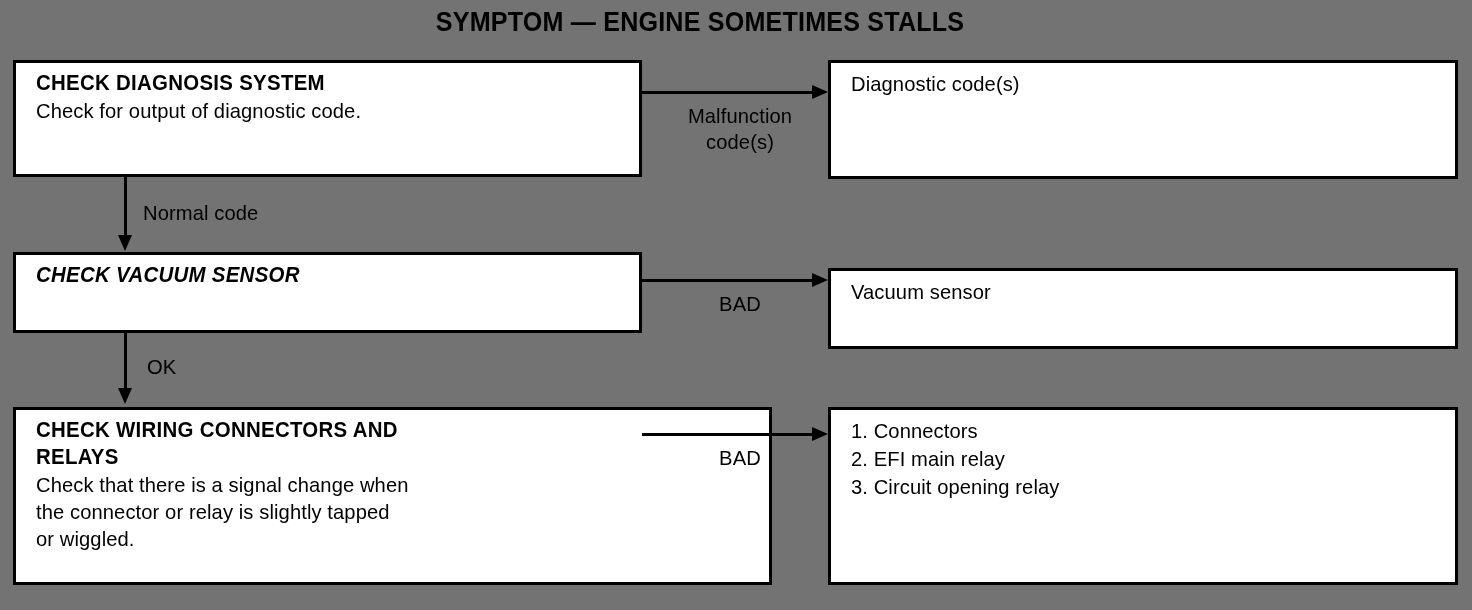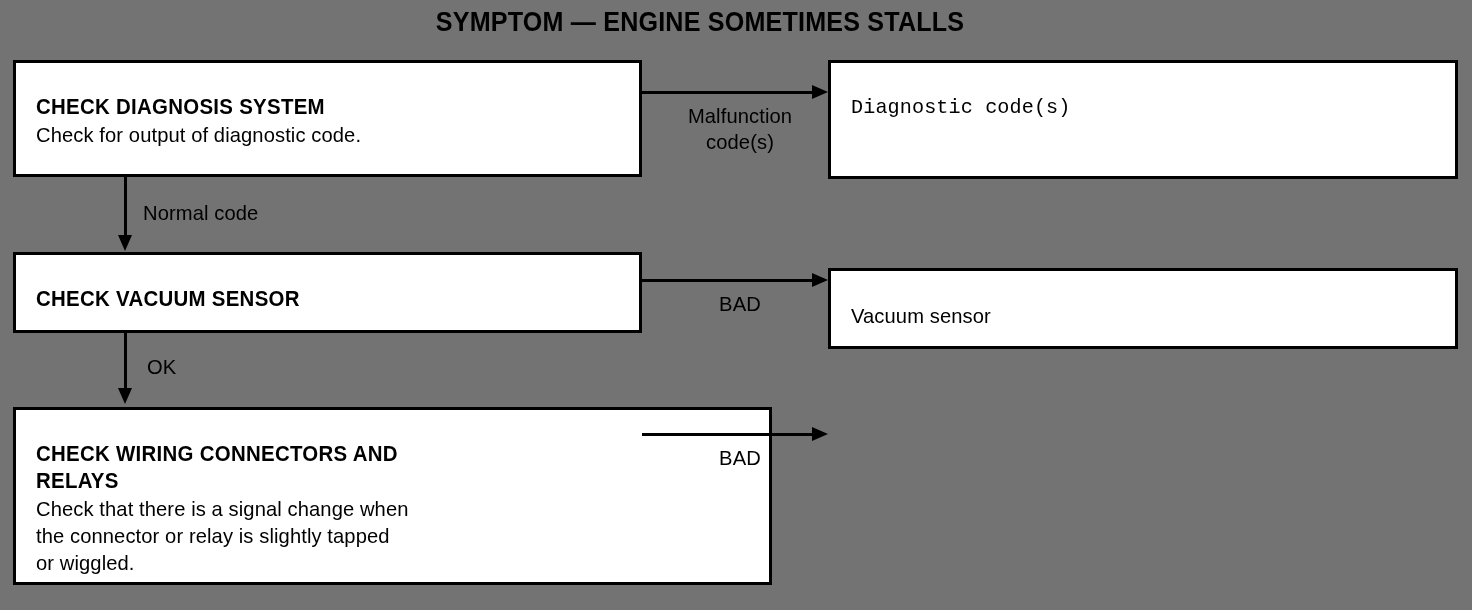--- a/index.html
+++ b/index.html
@@ -39,21 +39,20 @@
 
   
   .node {
     position: absolute;
     box-sizing: border-box;
     border: 3px solid #000000;
     background: #ffffff;
   }
   .node-inner {
     padding: 7px 12px 0 20px;
-    margin-top: 24px;
   }
   .node-title {
     font-weight: bold;
     font-size: 21.5px;
     line-height: 27px;
     letter-spacing: 0.3px;
     transform: scaleX(0.95);
     transform-origin: left top;
     white-space: pre-line;
   }
@@ -131,31 +130,31 @@
       <div class="node-title">CHECK DIAGNOSIS SYSTEM</div>
       <div class="node-body">Check for output of diagnostic code.</div>
     </div>
   </div>
 
   <div class="h-line" style="left:642px; top:91px; width:178px;"></div>
   <div class="arrow-right" style="left:812px; top:85px;"></div>
   <div class="edge-label center" style="left:660px; top:103px; width:160px;">Malfunction
 code(s)</div>
 
-  <div class="node" style="left:828px; top:60px; width:630px; height:119px;font-family:Liberation Mono, monospace;">
+  <div class="node" style="left:828px; top:60px; width:630px; height:119px;">
     <div class="node-inner">
       <div class="node-body">Diagnostic code(s)</div>
     </div>
   </div>
 
   <div class="v-line" style="left:124px; top:177px; height:62px;"></div>
   <div class="arrow-down" style="left:118px; top:235px;"></div>
   <div class="edge-label" style="left:143px; top:200px;">Normal code</div>
 
-  <div class="node" style="left:13px; top:252px; width:629px; height:81px;">
+  <div class="node" style="left:13px; top:252px; width:629px; height:81px;font-style:italic;">
     <div class="node-inner">
       <div class="node-title">CHECK VACUUM SENSOR</div>
     </div>
   </div>
 
   <div class="h-line" style="left:642px; top:279px; width:178px;"></div>
   <div class="arrow-right" style="left:812px; top:273px;"></div>
   <div class="edge-label center" style="left:660px; top:291px; width:160px;">BAD</div>
 
   <div class="node" style="left:828px; top:268px; width:630px; height:81px;">
@@ -175,14 +174,23 @@
       <div class="node-body">Check that there is a signal change when
 the connector or relay is slightly tapped
 or wiggled.</div>
     </div>
   </div>
 
   <div class="h-line" style="left:642px; top:433px; width:178px;"></div>
   <div class="arrow-right" style="left:812px; top:427px;"></div>
   <div class="edge-label center" style="left:660px; top:445px; width:160px;">BAD</div>
 
+  <div class="node" style="left:828px; top:407px; width:630px; height:178px;">
+    <div class="node-inner">
+      <div class="node-list">
+        <div class="li">1. Connectors</div>
+        <div class="li">2. EFI main relay</div>
+        <div class="li">3. Circuit opening relay</div>
+      </div>
+    </div>
+  </div>
 
 </div>
 
 </body></html>

